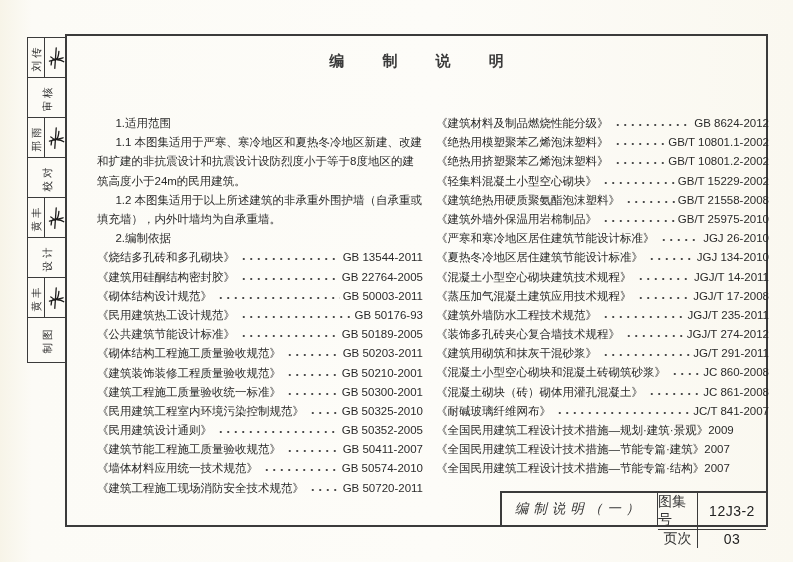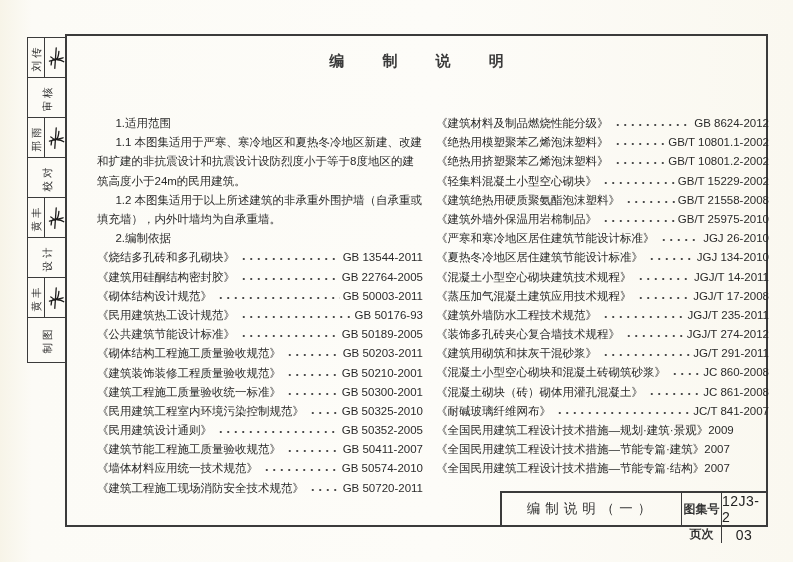--- a/index.html
+++ b/index.html
@@ -60,31 +60,31 @@
     background-image:radial-gradient(circle, #4a4a4a 1px, rgba(0,0,0,0) 1.2px);
     background-size:7.5px 7.5px; background-repeat:repeat-x; background-position:2px 60%;
   }
   .measure-row { white-space:nowrap; height:19.2px; overflow:hidden; }
   
   .tblock {
     position:absolute; right:-2px; bottom:-2px; width:268px; height:36px;
     border:2px solid #3b3b3b; display:flex; background:transparent;
   }
   .tb-title {
-    width:180px; border-right:1.2px solid #3b3b3b;
+    width:156px; border-right:1.2px solid #3b3b3b;
     display:flex; align-items:center; justify-content:center;
-    font-size:13.5px; letter-spacing:5px; color:#333;
+    font-size:13.5px; letter-spacing:5px; color:#333;font-style:italic;
   }
   .tb-grid { flex:1; display:flex; flex-direction:column; }
   .tb-row { flex:1; display:flex; }
   .tb-row:first-child { border-bottom:1.2px solid #3b3b3b; }
   .tb-label {
     width:40px; border-right:1.2px solid #3b3b3b;
     display:flex; align-items:center; justify-content:center;
-    font-size:12px; color:#333;font-weight:bold;
+    font-size:14px; color:#333;
   }
   .tb-value {
     flex:1; display:flex; align-items:center; justify-content:center;
     font-size:14px; color:#222; letter-spacing:0.5px;
   }
 </style>
 </head>
 <body>
 
 <div class="page">

